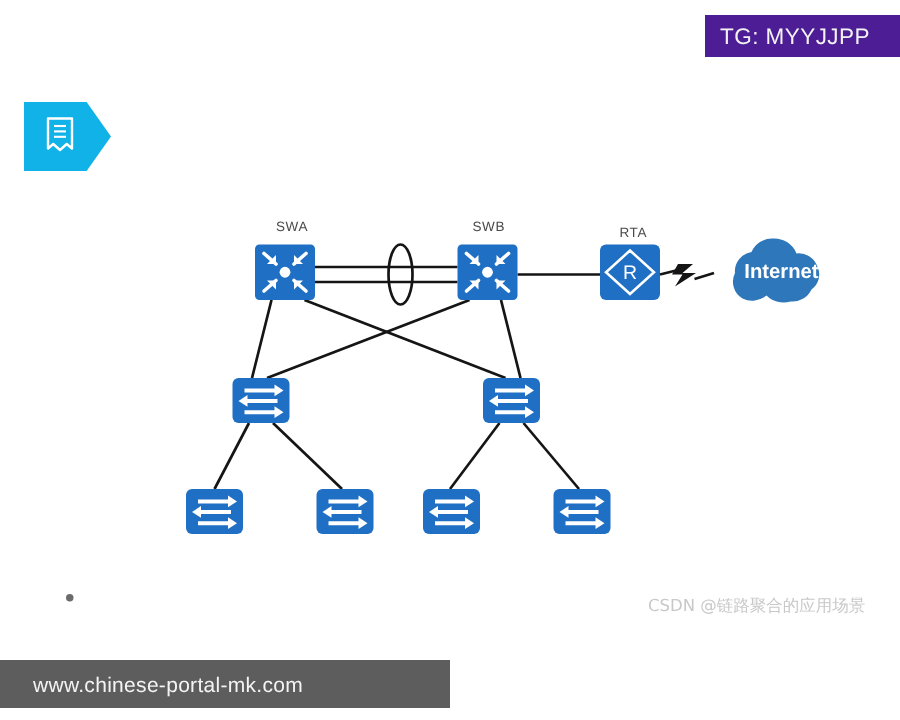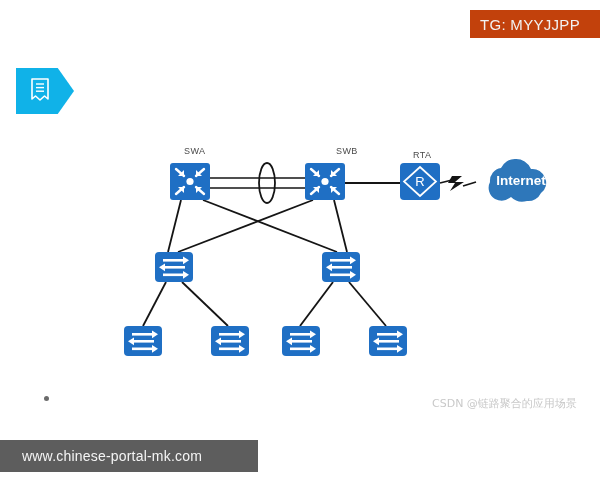--- a/index.html
+++ b/index.html
@@ -16,21 +16,21 @@
     color: #3a3a3a;
   }
 
   
   #tg-badge {
     position: absolute;
     top: 10px;
     left: 470px;
     width: 130px;
     height: 28px;
-    background: #c2410c;
+    background: #4c1d95;
     color: #f2f2f2;
     font-size: 15px;
     letter-spacing: .3px;
     display: flex;
     align-items: center;
     padding-left: 10px;
     box-sizing: border-box;
   }
 
   
@@ -121,21 +121,21 @@
     white-space: nowrap;
     font-family: "DejaVu Sans", "Liberation Sans", sans-serif;
     pointer-events: none;
   }
 
   
   #footer-bar {
     position: absolute;
     left: 0;
     top: 440px;
-    width: 258px;
+    width: 300px;
     height: 32px;
     background: #5d5d5d;
     display: flex;
     align-items: center;
   }
   #footer-text {
     color: #f4f4f4;
     font-size: 14px;
     padding-left: 22px;
     letter-spacing: .2px;
@@ -157,21 +157,21 @@
       <line x1="6" y1="6" x2="14" y2="6" stroke="#ffffff" stroke-width="1.4"></line>
       <line x1="6" y1="9.6" x2="14" y2="9.6" stroke="#ffffff" stroke-width="1.4"></line>
       <line x1="6" y1="13.2" x2="14" y2="13.2" stroke="#ffffff" stroke-width="1.4"></line>
     </svg>
   </span>
 </div>
 
 <div id="diagram">
 
   <div class="node-label" style="left:184px; top:16px;">SWA</div>
-  <div class="node-label" style="left:336px; top:16px;">SWB</div>
+  <div class="node-label" style="left:315px; top:16px;">SWB</div>
   <div class="node-label" style="left:413px; top:20px;">RTA</div>
 
   <svg width="600" height="250" viewBox="0 0 600 250" style="position:absolute; left:0; top:0;">
     <defs>
       
     </defs>
 
     <g stroke="#151515" fill="none">
 
       <line x1="210" y1="48" x2="305" y2="48" stroke-width="1.6"></line>

